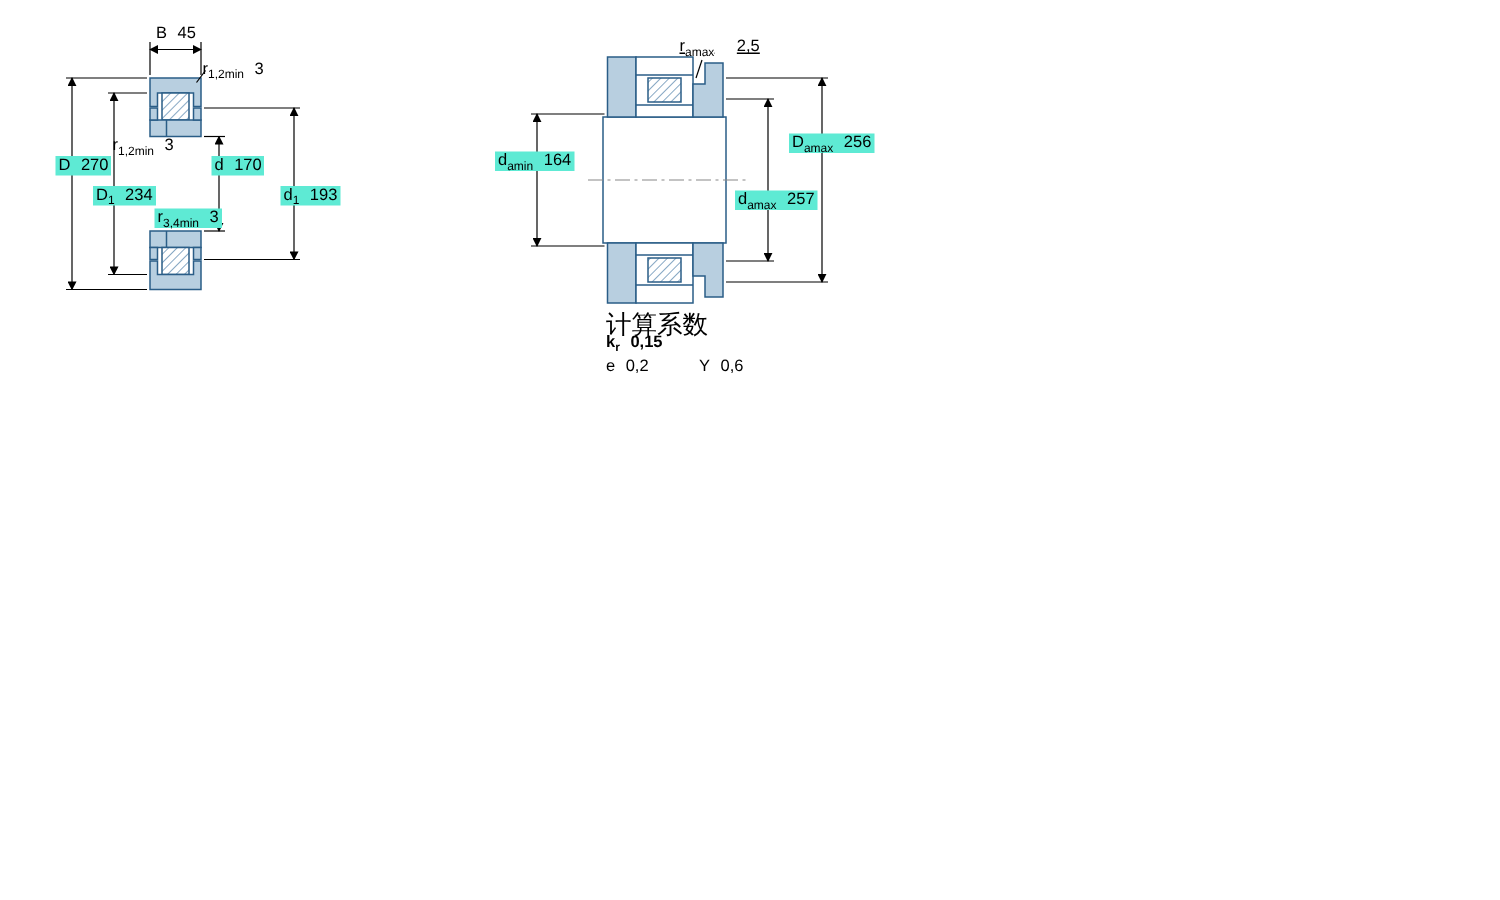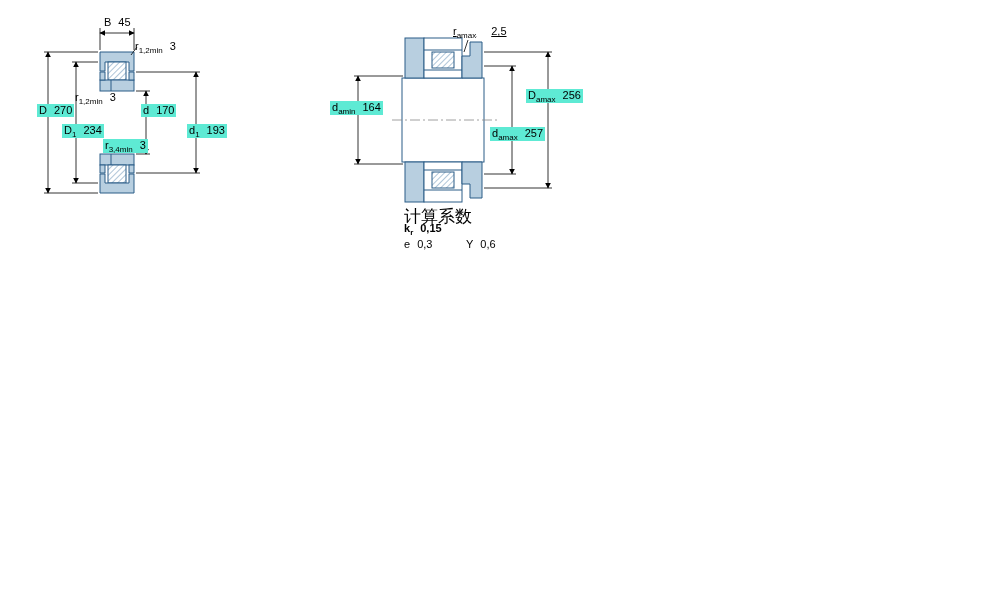--- a/index.html
+++ b/index.html
@@ -176,20 +176,20 @@
     <span>d</span><span class="sub">amax</span><span class="val">257</span>
   </div>
 
   <div class="factors-title" style="left:404px; top:205px;">计算系数</div>
 
   <div class="dim-label" style="left:404px; top:222px;font-weight:bold;">
     <span>k</span><span class="sub">r</span><span class="val">0,15</span>
   </div>
 
   <div class="dim-label" style="left:404px; top:238px;">
-    <span>e</span><span class="val">0,3</span>
+    <span>e</span><span class="val">0,2</span>
   </div>
 
   <div class="dim-label" style="left:466px; top:238px;">
     <span>Y</span><span class="val">0,6</span>
   </div>
 
 </div>
 
 </body></html>

